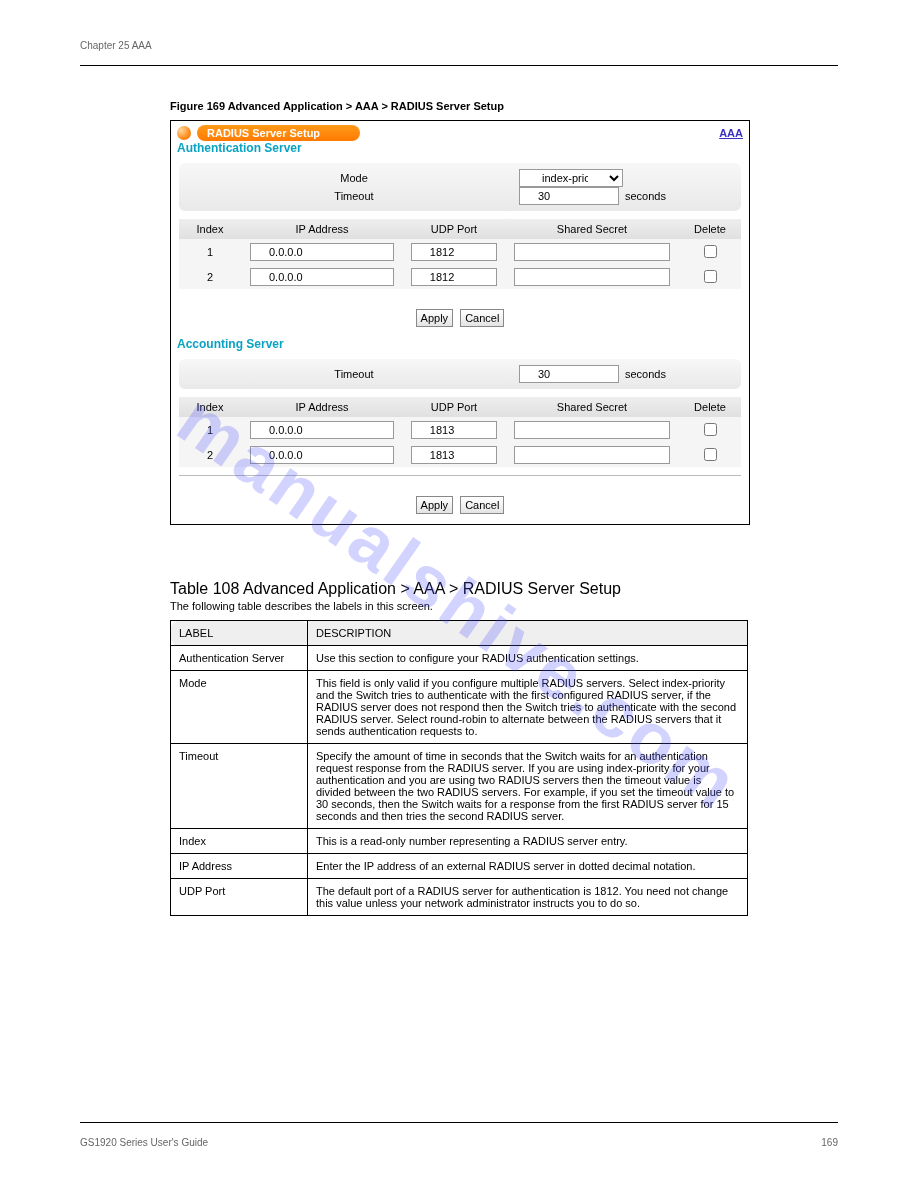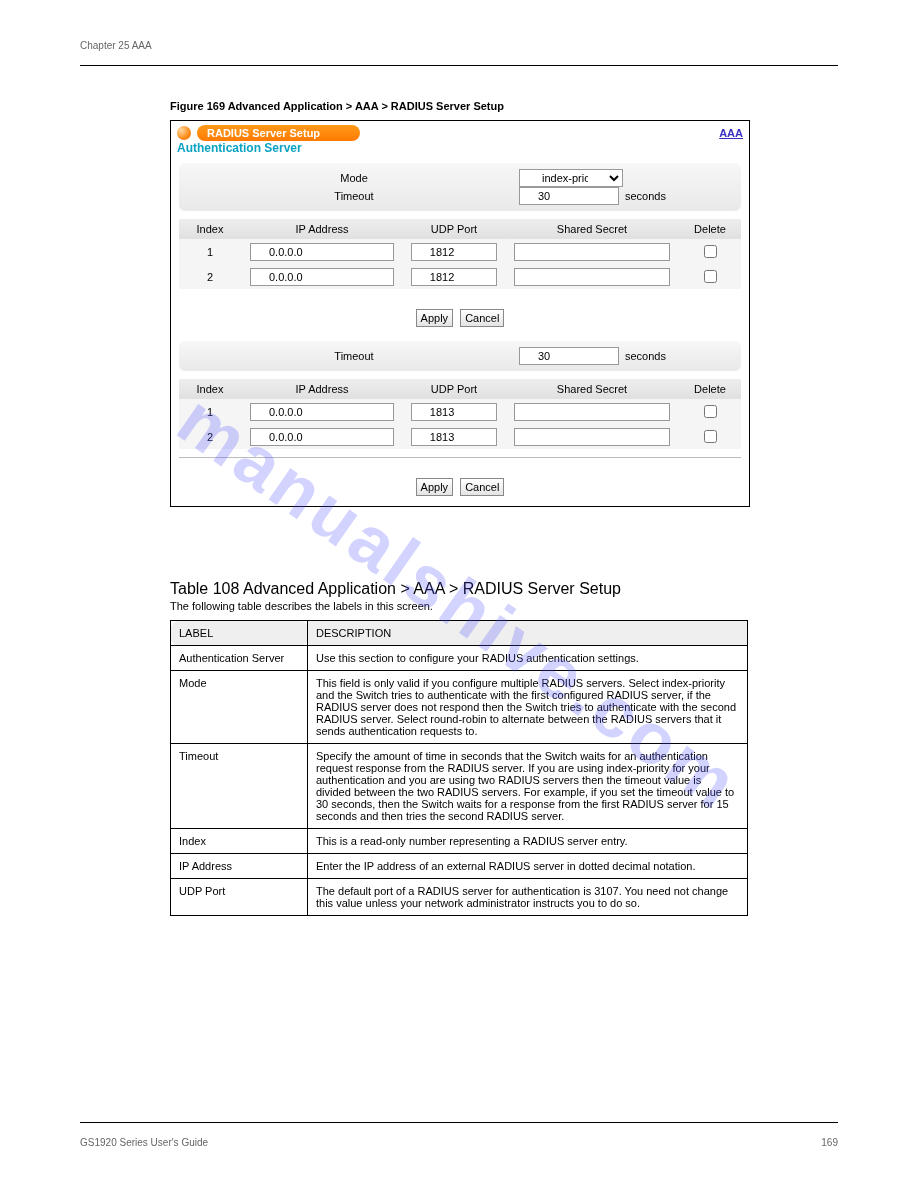--- a/index.html
+++ b/index.html
@@ -112,20 +112,21 @@
         <td><input type="checkbox" style=""></td>
       </tr>
     </tbody>
       </table>
 
     <div class="btns">
       <button>Apply</button>
       <button>Cancel</button>
     </div>
 
+    <div class="sub-hdr">Accounting Server</div>
 
     <div class="panel">
       <div class="row">
         <div class="lab">Timeout</div>
         <div class="ctl">
           <input type="text" class="num" value="30" style="">
           <span class="unit">seconds</span>
         </div>
       </div>
     </div>
@@ -191,21 +192,21 @@
     <tr>
           <td>Index</td>
           <td>This is a read-only number representing a RADIUS server entry.</td>
         </tr>
     <tr>
           <td>IP Address</td>
           <td>Enter the IP address of an external RADIUS server in dotted decimal notation.</td>
         </tr>
     <tr>
           <td>UDP Port</td>
-          <td>The default port of a RADIUS server for authentication is 3107. You need not change this value unless your network administrator instructs you to do so.</td>
+          <td>The default port of a RADIUS server for authentication is 1812. You need not change this value unless your network administrator instructs you to do so.</td>
         </tr>
   </tbody>
     </table>
 
   <div class="wm">manualshive.com</div>
 
   <div class="rule" style="bottom:65px;"></div>
   <div class="footer-text">GS1920 Series User's Guide</div>
   <div class="footer-text-r">169</div>
 </div>

